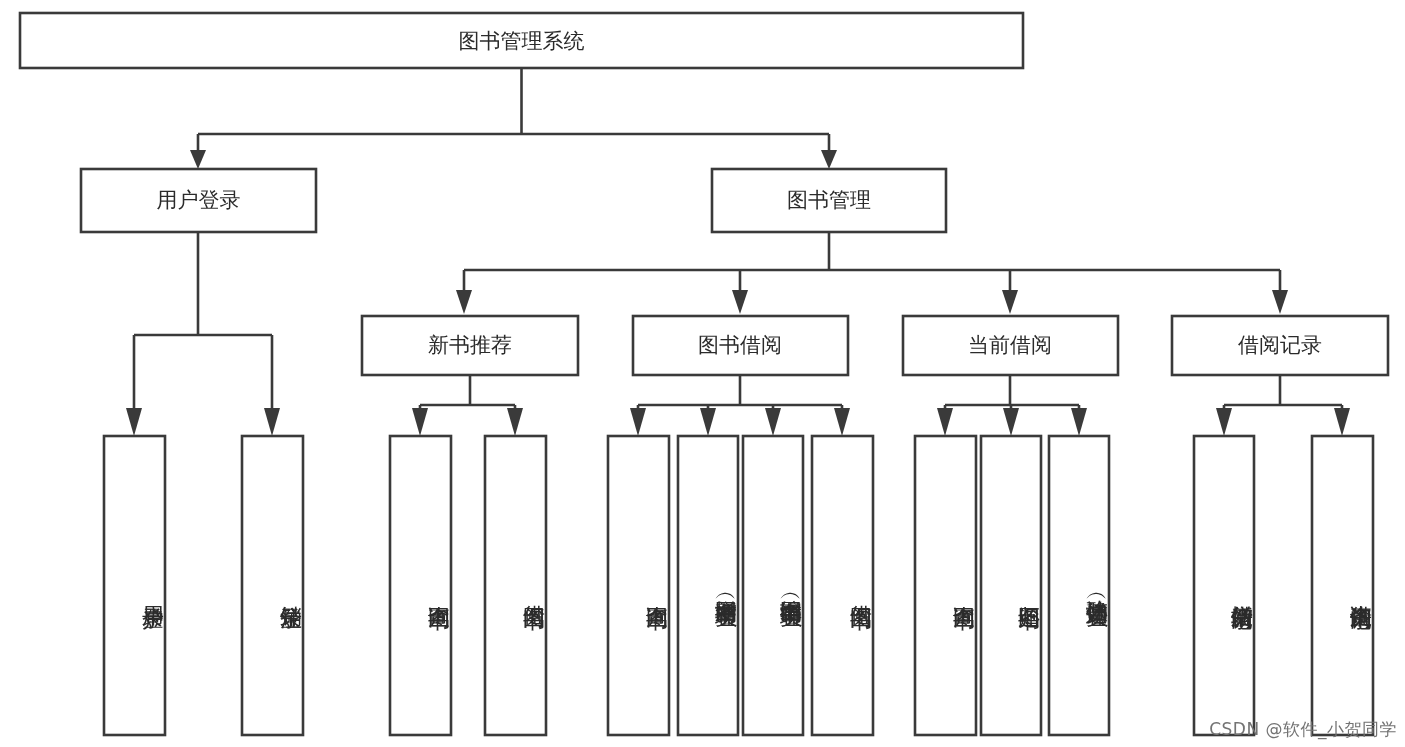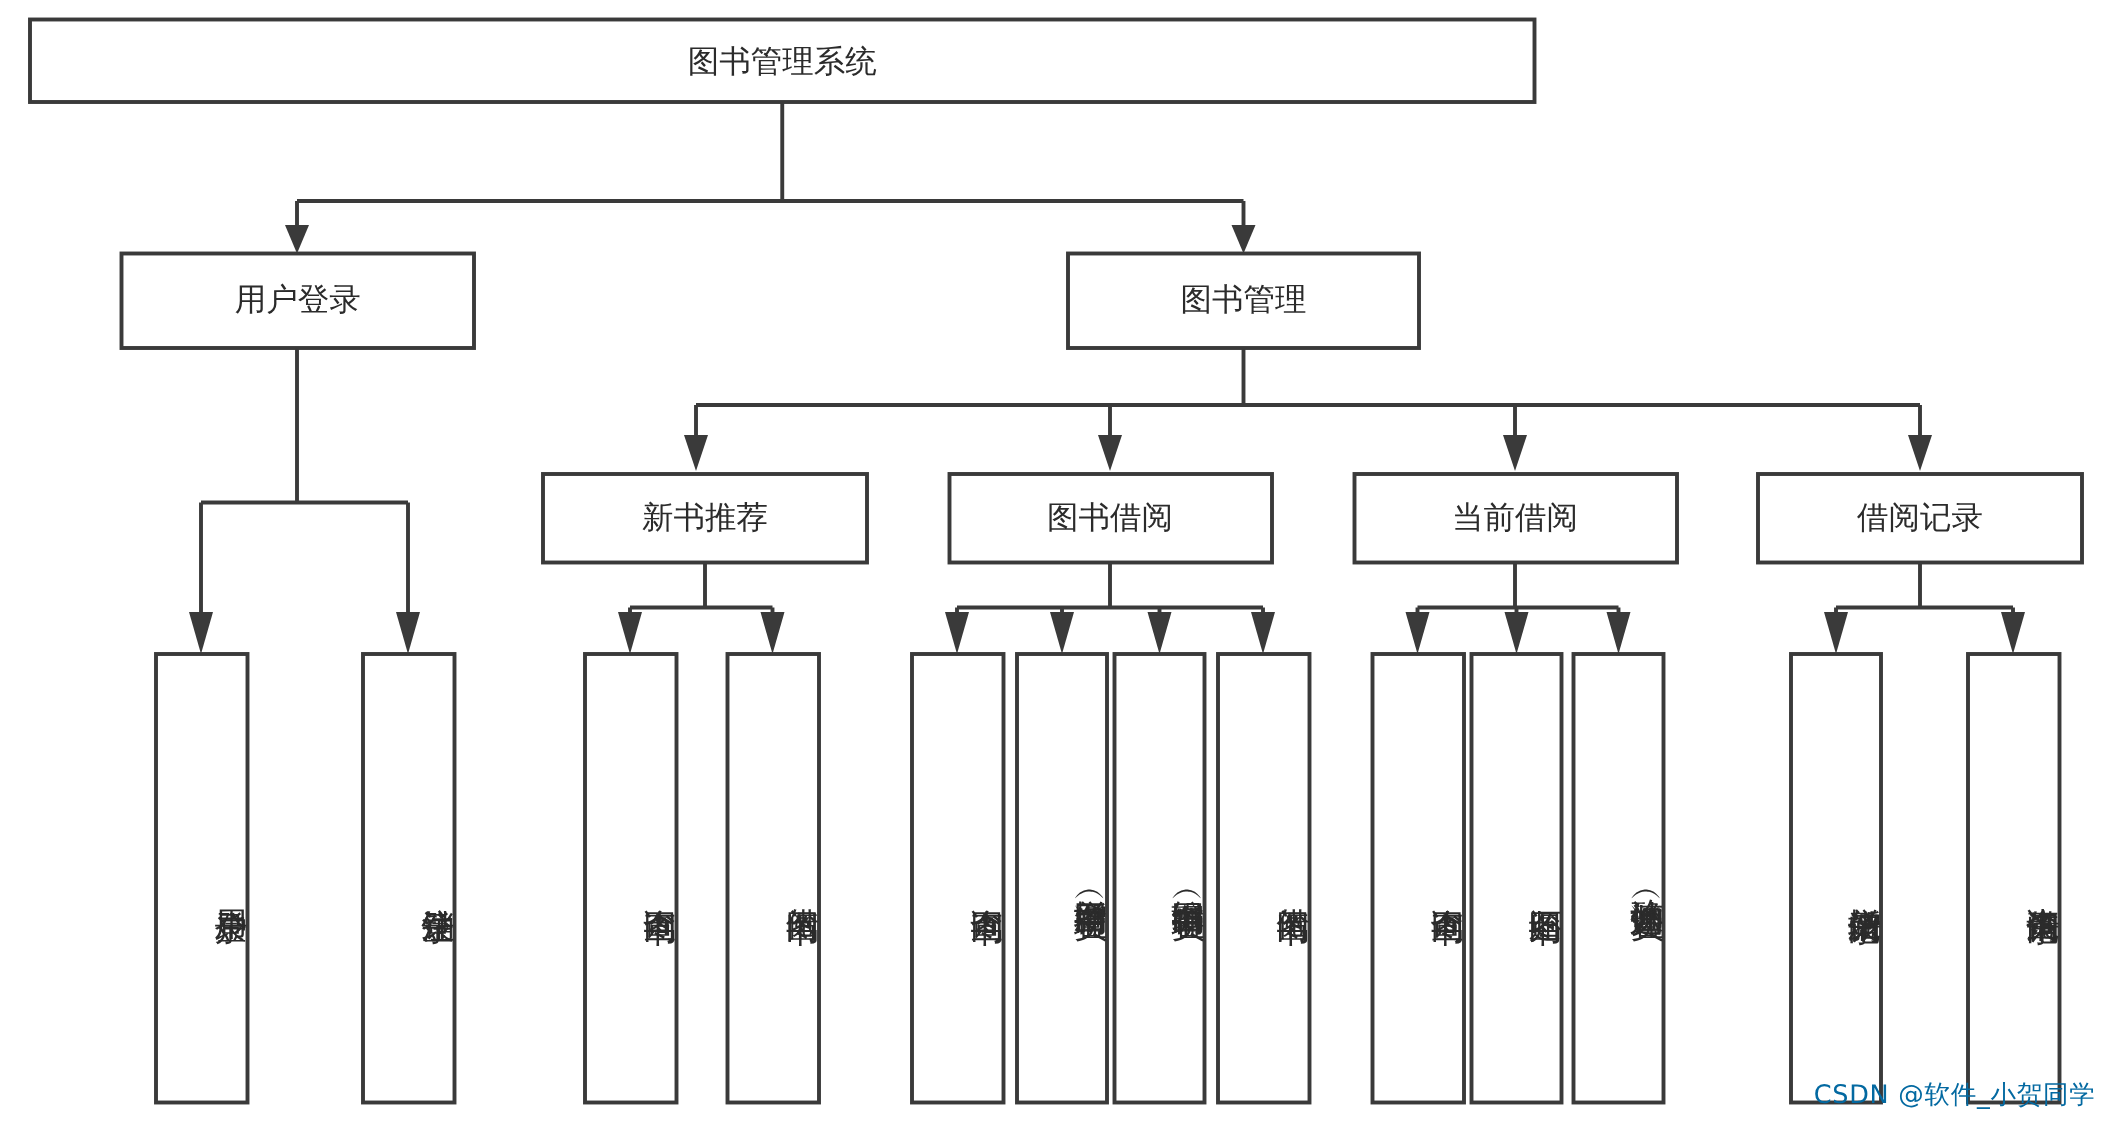--- a/index.html
+++ b/index.html
@@ -66,21 +66,21 @@
     justify-content: center;
     white-space: nowrap;
     pointer-events: none;
   }
   .watermark {
     position: absolute;
     right: 8px;
     bottom: 6px;
     font-family: "DejaVu Sans", "Liberation Sans", sans-serif;
     font-size: 17px;
-    color: #0369a1;
+    color: #737373;
     white-space: nowrap;
     letter-spacing: 0.5px;
   }
 </style>
 </head>
 <body>
 
 <div id="diagram-root">
 
   <svg id="tree-svg" viewBox="0 0 1405 747">

